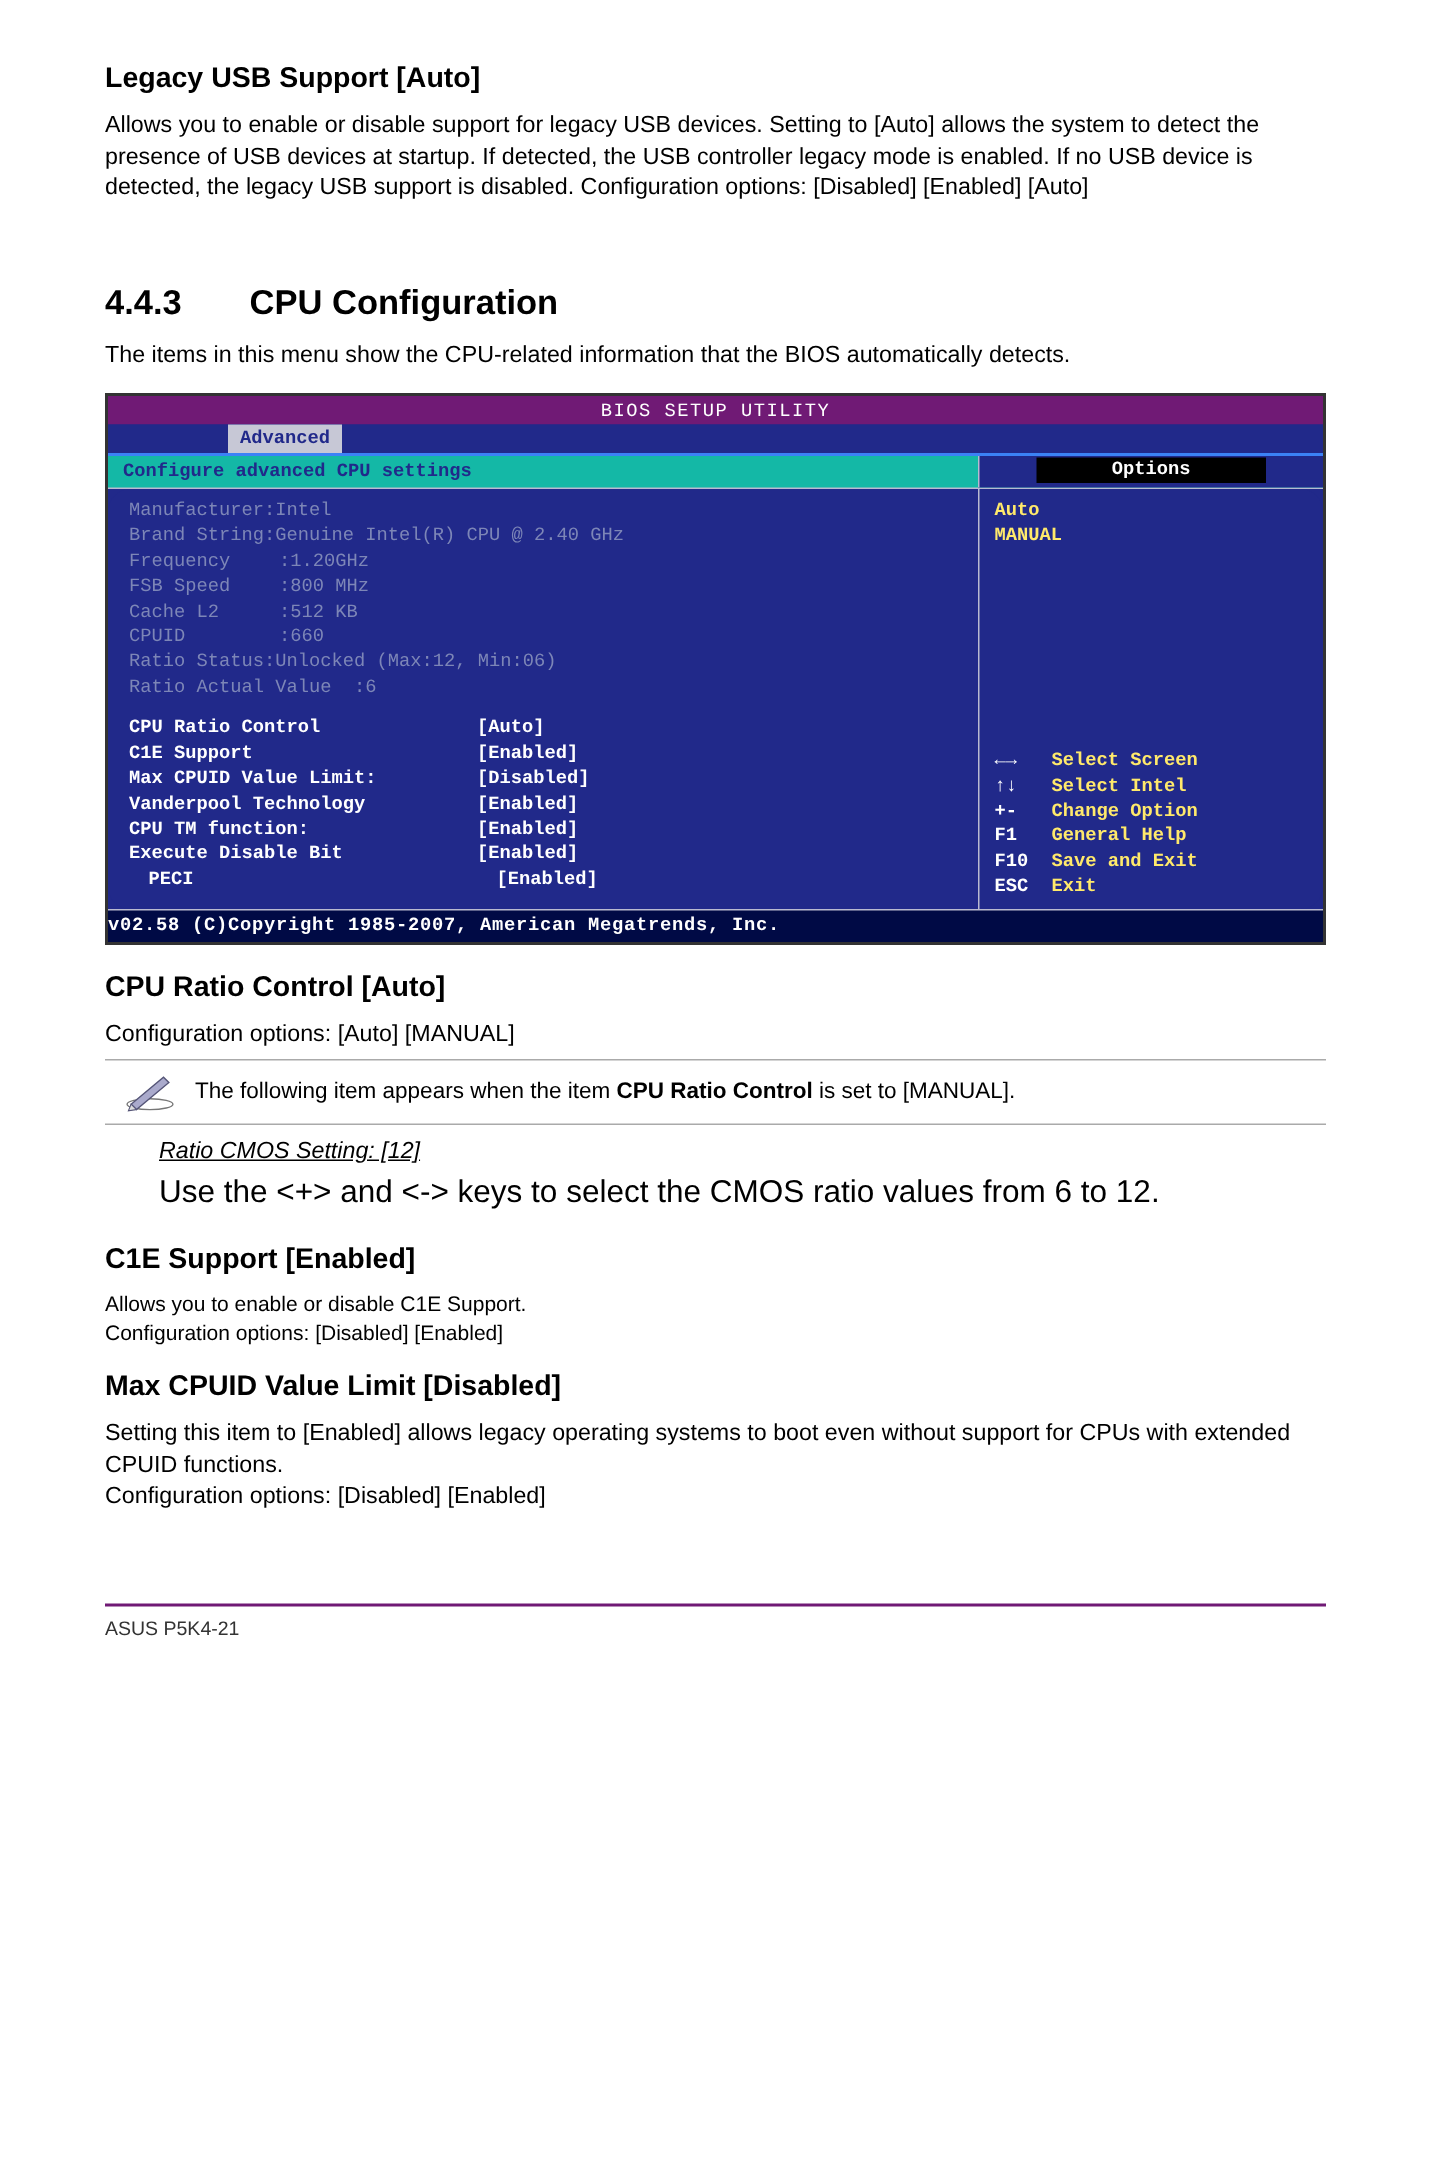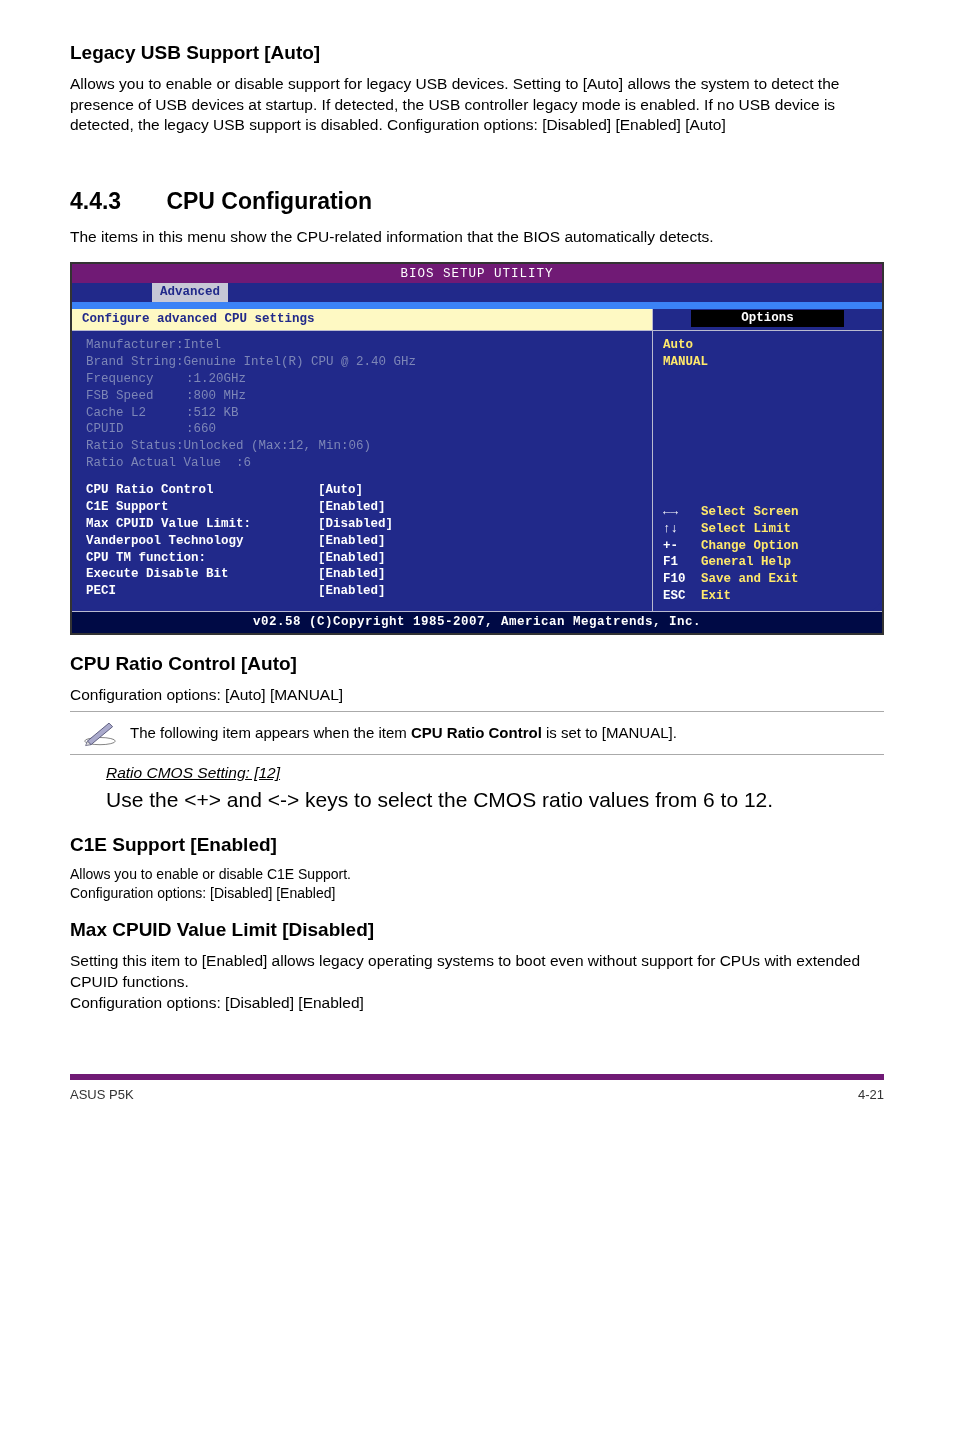--- a/index.html
+++ b/index.html
@@ -50,23 +50,23 @@
     }
     .bios-tab {
       display: inline-block;
       background: #c7c8d6;
       color: #21298a;
       padding: 1px 8px;
       font-weight: bold;
     }
     .bios-header-row {
       display: flex;
-      border-top: 7px solid #3b82f6;
+      border-top: 2px solid #3b82f6;
       border-bottom: 1px solid #b9bad0;
-      background: #fef9c3;
+      background: #14b8a6;
       justify-content: flex-end;
     }
     .bios-left-head {
       flex: 1;
       color: #21298a;
       font-weight: bold;
       padding: 2px 10px;
     }
     .bios-right-head {
       width: 230px;
@@ -103,21 +103,21 @@
       flex-direction: column;
       justify-content: space-between;
     }
     .info-dim { color: #7d86b7; }
     .bios-value { color: #fff; font-weight: bold; margin-left: 12px; }
     .bios-item { color: #fff; font-weight: bold; }
     .bios-row { white-space: pre; line-height: 1.35; }
     .bios-footer {
       background: #000a45;
       color: #fff;
-      text-align: center;
+      text-align: left;
       font-weight: bold;
       padding: 2px 0;
       letter-spacing: 0.5px;
       border-top: 1px solid #b9bad0;
     }
     .nav-key { color: #fff; font-weight: bold; display:inline-block; width: 38px;}
     .nav-row { white-space: nowrap; line-height:1.35;}
     .note-wrap {
       border-top: 1px solid #aaa;
       border-bottom: 1px solid #aaa;
@@ -137,22 +137,22 @@
     .underline-ital {
       text-decoration: underline;
       font-style: italic;
       font-size: 15.5px;
       display: block;
       margin: 4px 0 2px 36px;
     }
     .indent { margin-left: 36px; font-size: 21px; margin-bottom: 17px;}
     .footer-row {
       display: flex;
-      justify-content: space-between;
-      border-top: 6px solid #701a75;
+      justify-content: flex-start;
+      border-top: 2px solid #701a75;
       margin-top: 60px;
       padding-top: 6px;
       font-size: 13px;
       color: #333;
     }
     .small { font-size: 14px; }
   </style>
 </head>
 <body>
 
@@ -189,31 +189,31 @@
         <div class="bios-row">Ratio Actual Value  :6</div>
       </div>
       <div style="height:10px"></div>
       <div>
         <div class="bios-row"><span class="bios-item" style="display:inline-block;width:220px;">CPU Ratio Control</span><span class="bios-value">[Auto]</span></div>
         <div class="bios-row"><span class="bios-item" style="display:inline-block;width:220px;">C1E Support</span><span class="bios-value">[Enabled]</span></div>
         <div class="bios-row"><span class="bios-item" style="display:inline-block;width:220px;">Max CPUID Value Limit:</span><span class="bios-value">[Disabled]</span></div>
         <div class="bios-row"><span class="bios-item" style="display:inline-block;width:220px;">Vanderpool Technology</span><span class="bios-value">[Enabled]</span></div>
         <div class="bios-row"><span class="bios-item" style="display:inline-block;width:220px;">CPU TM function:</span><span class="bios-value">[Enabled]</span></div>
         <div class="bios-row"><span class="bios-item" style="display:inline-block;width:220px;">Execute Disable Bit</span><span class="bios-value">[Enabled]</span></div>
-        <div class="bios-row"><span class="bios-item" style="display:inline-block;width:220px;">PECI</span><span class="bios-value">[Enabled]</span></div>
+        <div class="bios-row"><span class="bios-item" style="display:inline-block;width:220px;margin-left:13px;">PECI</span><span class="bios-value">[Enabled]</span></div>
       </div>
     </div>
     <div class="bios-right">
       <div>
         <div class="nav-row">Auto</div>
         <div class="nav-row">MANUAL</div>
       </div>
       <div>
         <div class="nav-row"><span class="nav-key">←→</span><span>Select Screen</span></div>
-        <div class="nav-row"><span class="nav-key">↑↓</span><span>Select Limit</span></div>
+        <div class="nav-row"><span class="nav-key">↑↓</span><span>Select Intel</span></div>
         <div class="nav-row"><span class="nav-key">+-</span><span>Change Option</span></div>
         <div class="nav-row"><span class="nav-key">F1</span><span>General Help</span></div>
         <div class="nav-row"><span class="nav-key">F10</span><span>Save and Exit</span></div>
         <div class="nav-row"><span class="nav-key">ESC</span><span>Exit</span></div>
       </div>
     </div>
   </div>
   <div class="bios-footer">v02.58 (C)Copyright 1985-2007, American Megatrends, Inc.</div>
 </div>
 

